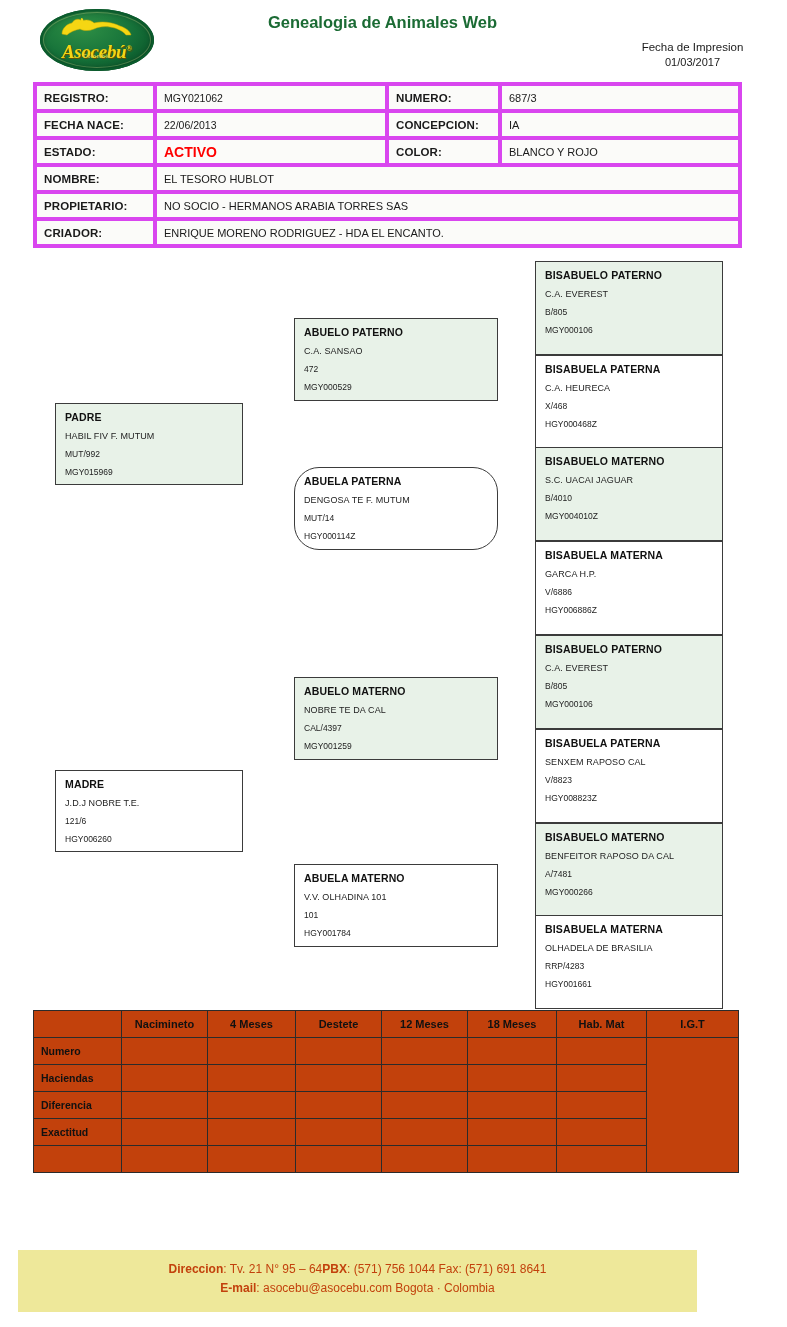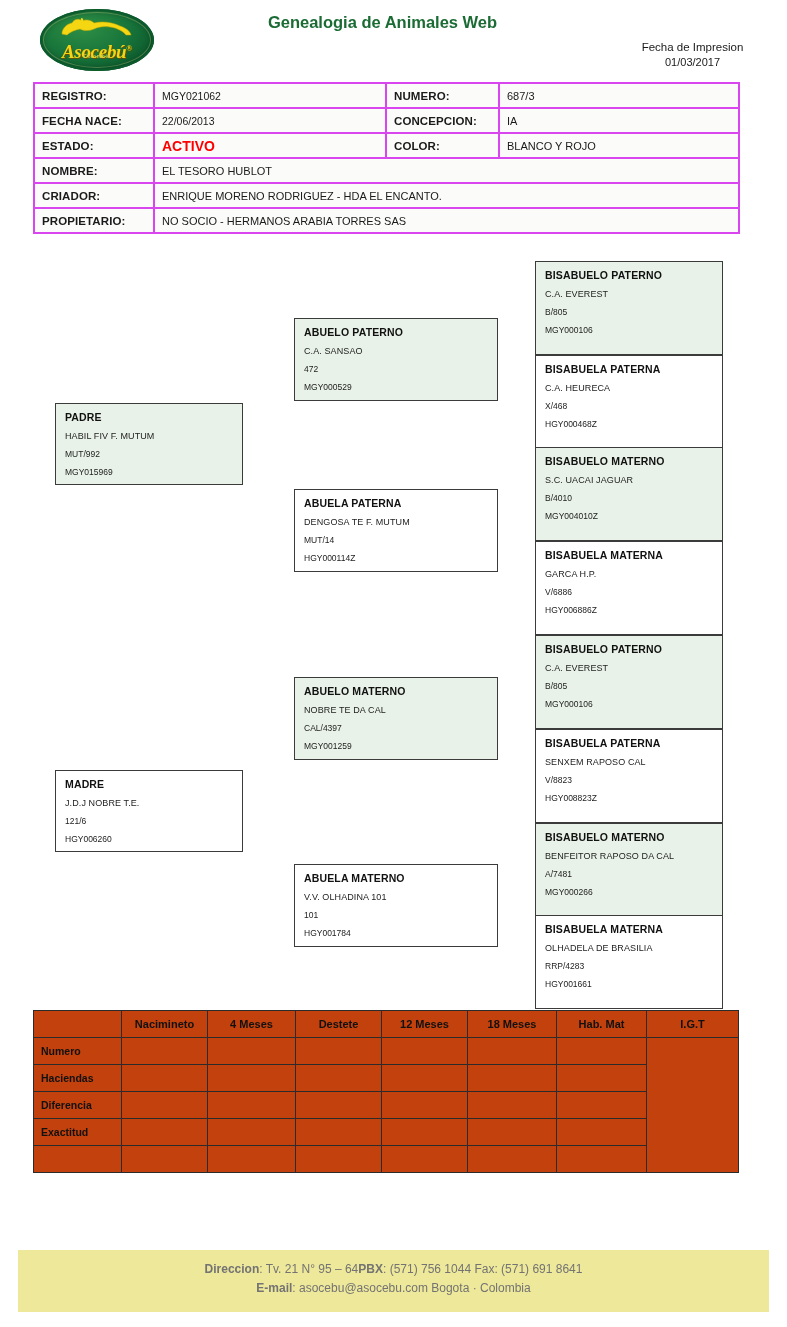--- a/index.html
+++ b/index.html
@@ -95,21 +95,21 @@
 
   
   #info {
     position: absolute;
     left: 33px; top: 82px;
     width: 705px;
     border-collapse: collapse;
     table-layout: fixed;
   }
   #info td {
-    border: 2px solid #d946ef;
+    border: 4px solid #d946ef;
     height: 23px;
     padding: 0 0 0 7px;
     background: #fbfbf9;
     vertical-align: middle;
     font-size: 10.5px;
     color: #1a1a1a;
     overflow: hidden;
     white-space: nowrap;
   }
   #info td.lab {
@@ -162,21 +162,21 @@
     color: #222;
     white-space: nowrap;
   }
   
   .gen1 { left: 55px; width: 188px; height: 82px; }
   #n-padre { top: 403px; }
   #n-madre { top: 770px; }
   
   .gen2 { left: 294px; width: 204px; height: 83px; }
   #n-ap { top: 318px; }
-  #n-apa { top: 489px; }
+  #n-apa { top: 467px; border-radius: 25px; }
   #n-am { top: 677px; }
   #n-ama { top: 864px; }
   
   .gen3 { left: 535px; width: 188px; height: 94px; }
   #n-b1 { top: 261px; }
   #n-b2 { top: 355px; }
   #n-b3 { top: 447px; }
   #n-b4 { top: 541px; }
   #n-b5 { top: 635px; }
   #n-b6 { top: 729px; }
@@ -209,23 +209,23 @@
     padding-left: 7px;
     font-weight: bold;
     font-size: 10.5px;
   }
   #stats td.igt { }
 
   
   #footer {
     position: absolute;
     left: 18px; top: 1250px;
-    width: 751px; height: 62px;
+    width: 679px; height: 62px;
     background: #eee89a;
-    color: #737373;
+    color: #c2410c;
     text-align: center;
     padding-top: 10px;
     box-sizing: border-box;
     font-size: 12px;
     line-height: 19px;
   }
   #footer b { font-weight: bold; }
   #footer .ln { white-space: nowrap; }
 </style>
 </head>
@@ -281,26 +281,26 @@
         <td class="lab">ESTADO:</td>
         <td class="val"><span class="activo">ACTIVO</span></td>
         <td class="lab">COLOR:</td>
         <td class="val cap">BLANCO Y ROJO</td>
       </tr>
       <tr>
         <td class="lab">NOMBRE:</td>
         <td class="val cap" colspan="3">EL TESORO HUBLOT</td>
       </tr>
       <tr>
+        <td class="lab">PROPIETARIO:</td>
+        <td class="val cap" colspan="3">NO SOCIO - HERMANOS ARABIA TORRES SAS</td>
+      </tr>
+      <tr>
         <td class="lab">CRIADOR:</td>
         <td class="val cap" colspan="3">ENRIQUE MORENO RODRIGUEZ - HDA EL ENCANTO.</td>
-      </tr>
-      <tr>
-        <td class="lab">PROPIETARIO:</td>
-        <td class="val cap" colspan="3">NO SOCIO - HERMANOS ARABIA TORRES SAS</td>
       </tr>
     </tbody>
   </table>
 
   <div id="tree">
 
     <div class="node gen1 green" id="n-padre">
       <div class="role">PADRE</div>
       <div class="nm">HABIL FIV F. MUTUM</div>
       <div class="num">MUT/992</div>

